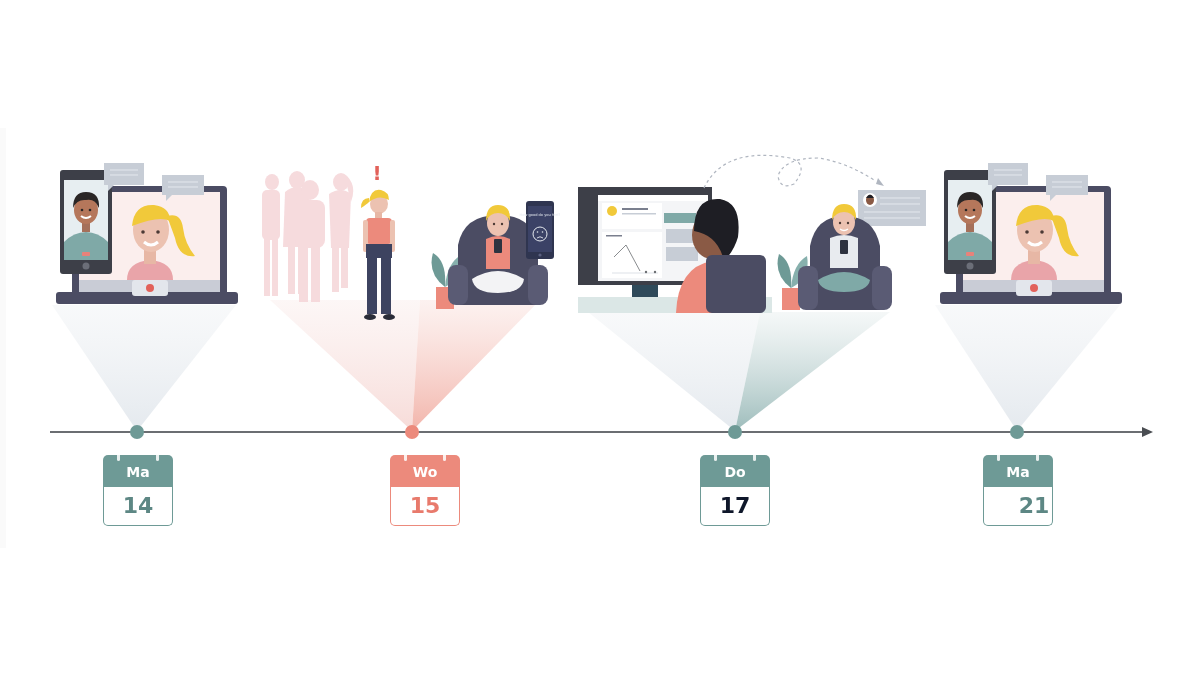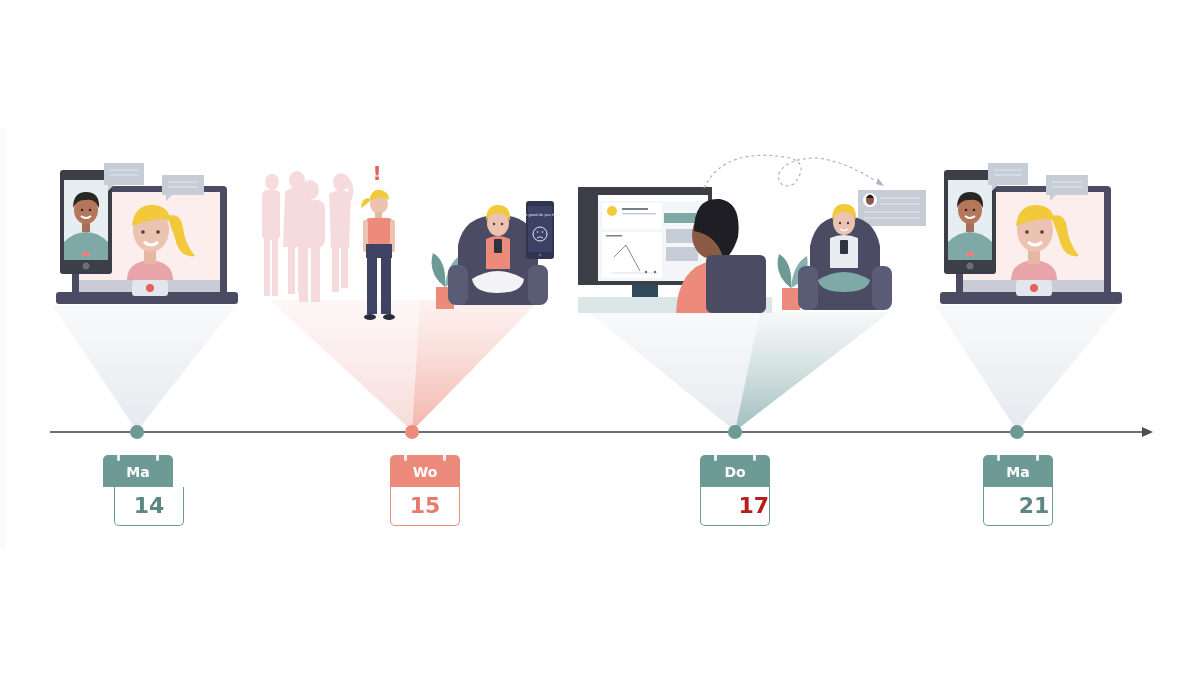--- a/index.html
+++ b/index.html
@@ -281,35 +281,35 @@
 
   <div class="dot" style="left:130px;background:#6e9a96;"></div>
   <div class="dot" style="left:405px;background:#ec8a7c;"></div>
   <div class="dot" style="left:728px;background:#6e9a96;"></div>
   <div class="dot" style="left:1010px;background:#6e9a96;"></div>
 
   <div class="cal" style="left:103px;">
     <div class="cal-head" style="background:#6e9a96;">Ma</div>
     <div class="cal-ring l"></div>
     <div class="cal-ring r"></div>
-    <div class="cal-body" style="border-color:#6e9a96;color:#5d8784;margin-left:11px;">14</div>
+    <div class="cal-body" style="border-color:#6e9a96;color:#5d8784;">14</div>
   </div>
 
   <div class="cal" style="left:390px;">
     <div class="cal-head" style="background:#ec8a7c;">Wo</div>
     <div class="cal-ring l"></div>
     <div class="cal-ring r"></div>
     <div class="cal-body" style="border-color:#ec8a7c;color:#e87a6c;">15</div>
   </div>
 
   <div class="cal" style="left:700px;">
     <div class="cal-head" style="background:#6e9a96;">Do</div>
     <div class="cal-ring l"></div>
     <div class="cal-ring r"></div>
-    <div class="cal-body" style="border-color:#6e9a96;color:#b91c1c;text-align:right;">17</div>
+    <div class="cal-body" style="border-color:#6e9a96;color:#0f172a;">17</div>
   </div>
 
   <div class="cal" style="left:983px;">
     <div class="cal-head" style="background:#6e9a96;">Ma</div>
     <div class="cal-ring l"></div>
     <div class="cal-ring r"></div>
     <div class="cal-body" style="border-color:#6e9a96;color:#5d8784;padding-left:32px;">21</div>
   </div>
 </div>
 

